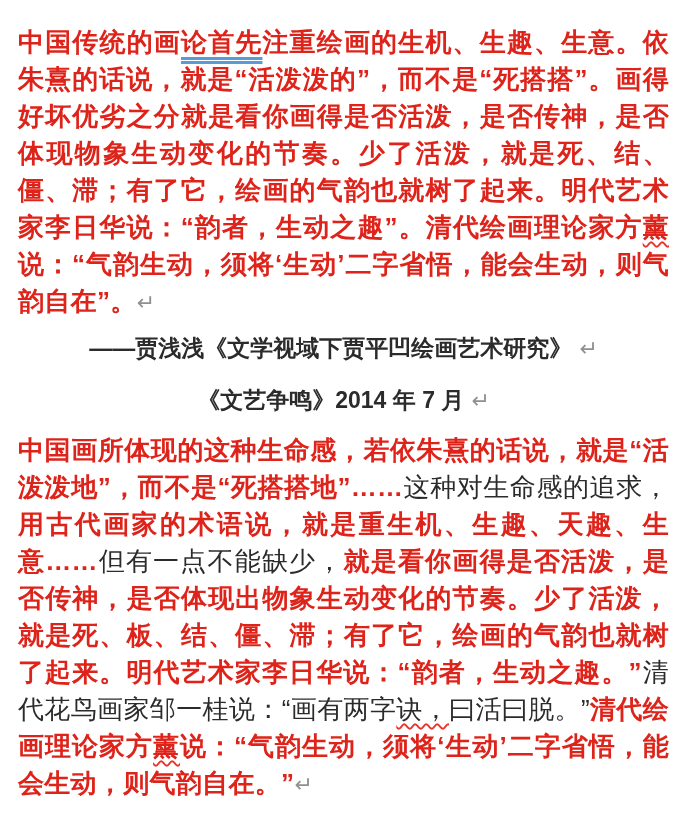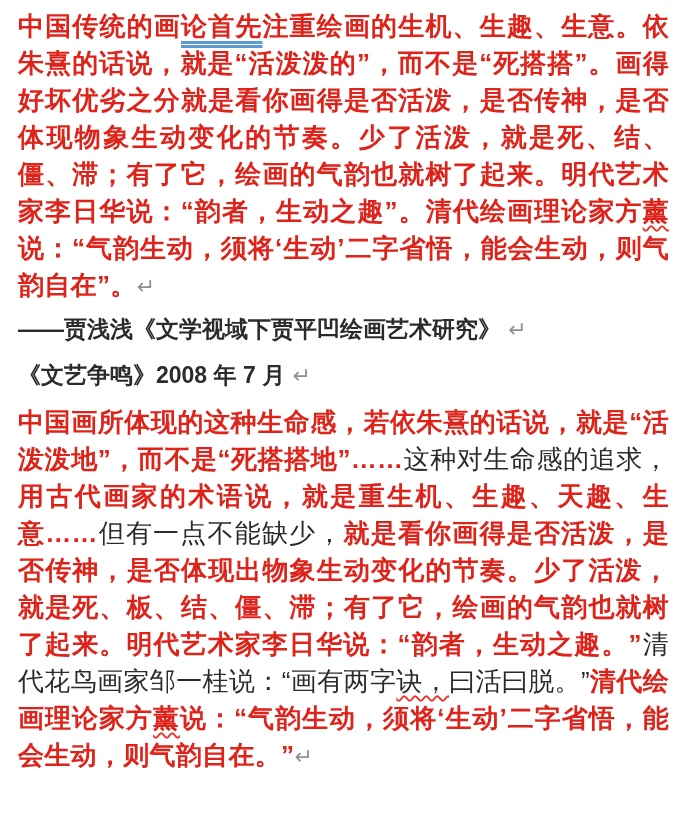--- a/index.html
+++ b/index.html
@@ -8,21 +8,21 @@
     width: 687px;
     height: 825px;
     overflow: hidden;
     background: #ffffff;
     font-family: "Liberation Sans", "DejaVu Sans", sans-serif;
   }
   .doc {
     box-sizing: border-box;
     width: 687px;
     height: 825px;
-    padding: 8px 18px 0 18px;
+    padding: 24px 18px 0 18px;
   }
   .para {
     margin: 0;
     font-size: 26px;
     line-height: 37px;
     text-align: justify;
     text-justify: inter-character;
     font-weight: bold;
     color: var(--text-red);
     letter-spacing: 0.3px;
@@ -48,42 +48,42 @@
     text-underline-offset: 6px;
   }
   .red-squiggle {
     text-decoration-line: underline;
     text-decoration-style: wavy;
     text-decoration-color: var(--spell-red);
     text-decoration-thickness: 1.5px;
     text-underline-offset: 5px;
   }
   .attr {
-    margin: 0;
-    text-align: left;
+    margin: 6px;
+    text-align: center;
     font-size: 23px;
-    line-height: 24px;
+    line-height: 30px;
     font-weight: bold;
     color: var(--text-black);
   }
   .attr .pilcrow { margin-left: 7px; }
   #attribution-1 { margin-top: 12px; }
   #attribution-2 { margin-top: 21px; }
   #paragraph-2   { margin-top: 16px; }
 </style>
 </head>
 <body style="background: rgb(255, 255, 255);">
 
 <div class="doc">
 
   <p class="para" id="paragraph-1"><span class="seg red">中国传统的画</span><span class="seg red blue-underline">论首先</span><span class="seg red">注重绘画的生机、生趣、生意。依朱熹的话说，就是“活泼泼的”，而不是“死搭搭”。画得好坏优劣之分就是看你画得是否活泼，是否传神，是否体现物象生动变化的节奏。少了活泼，就是死、结、僵、滞；有了它，绘画的气韵也就树了起来。明代艺术家李日华说：“韵者，生动之趣”。清代绘画理论家方</span><span class="seg red red-squiggle">薰</span><span class="seg red">说：“气韵生动，须将‘生动’二字省悟，能会生动，则气韵自在”。</span><span class="seg pilcrow">↵</span></p>
 
   <p class="attr" id="attribution-1">
     <span>——贾浅浅《文学视域下贾平凹绘画艺术研究》</span><span class="pilcrow">↵</span>
   </p>
 
   <p class="attr" id="attribution-2">
-    <span>《文艺争鸣》2008 年 7 月</span><span class="pilcrow">↵</span>
+    <span>《文艺争鸣》2014 年 7 月</span><span class="pilcrow">↵</span>
   </p>
 
   <p class="para" id="paragraph-2"><span class="seg red">中国画所体现的这种生命感，若依朱熹的话说，就是“活泼泼地”，而不是“死搭搭地”……</span><span class="seg black">这种对生命感的追求，</span><span class="seg red">用古代画家的术语说，就是重生机、生趣、天趣、生意……</span><span class="seg black">但有一点不能缺少，</span><span class="seg red">就是看你画得是否活泼，是否传神，是否体现出物象生动变化的节奏。少了活泼，就是死、板、结、僵、滞；有了它，绘画的气韵也就树了起来。明代艺术家李日华说：“韵者，生动之趣。”</span><span class="seg black">清代花鸟画家邹一桂说：“画有两字</span><span class="seg black red-squiggle">诀，</span><span class="seg black">曰活曰脱。”</span><span class="seg red">清代绘画理论家方</span><span class="seg red red-squiggle">薰</span><span class="seg red">说：“气韵生动，须将‘生动’二字省悟，能会生动，则气韵自在。”</span><span class="seg pilcrow">↵</span></p>
 
 </div>
 
 </body></html>

